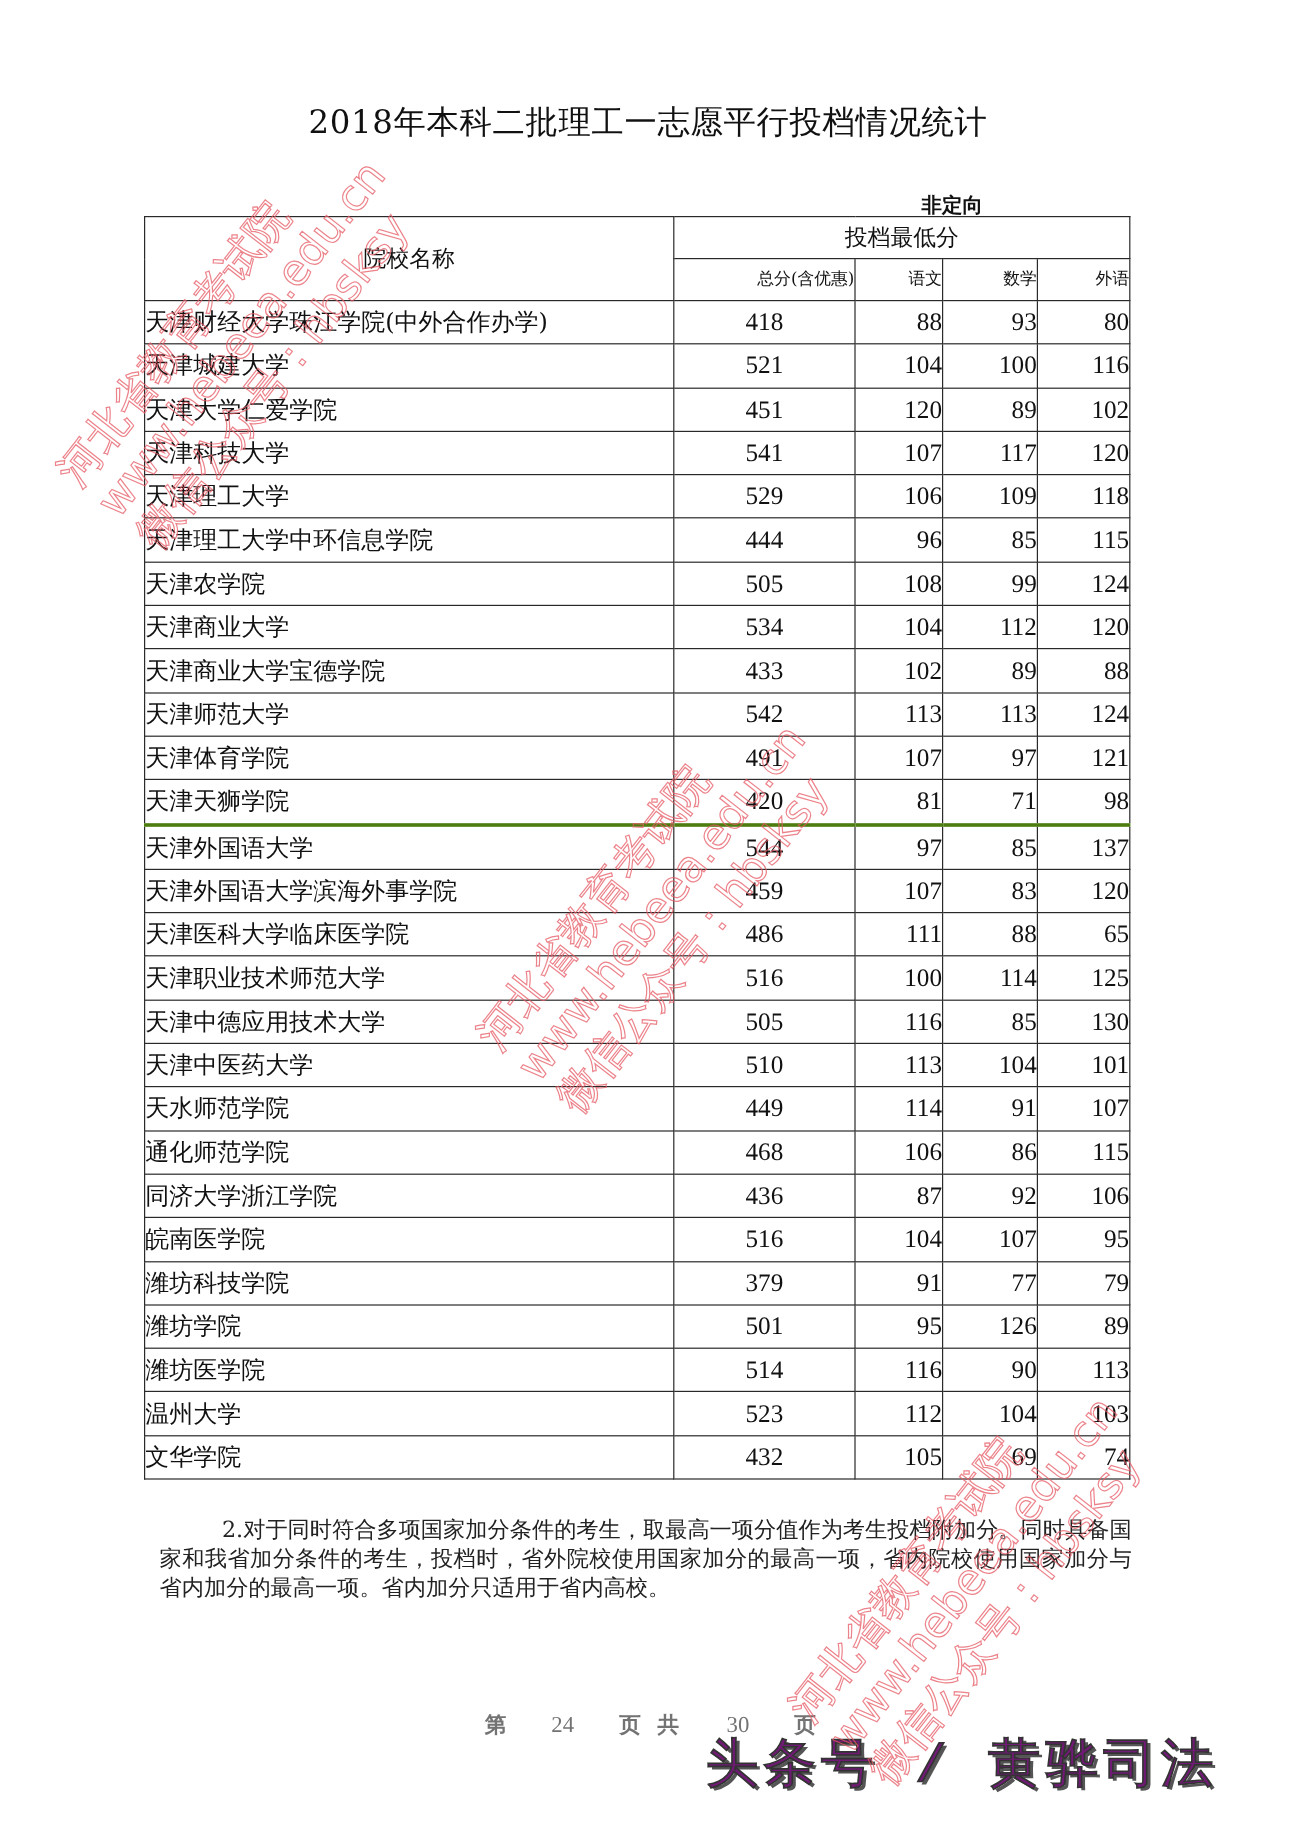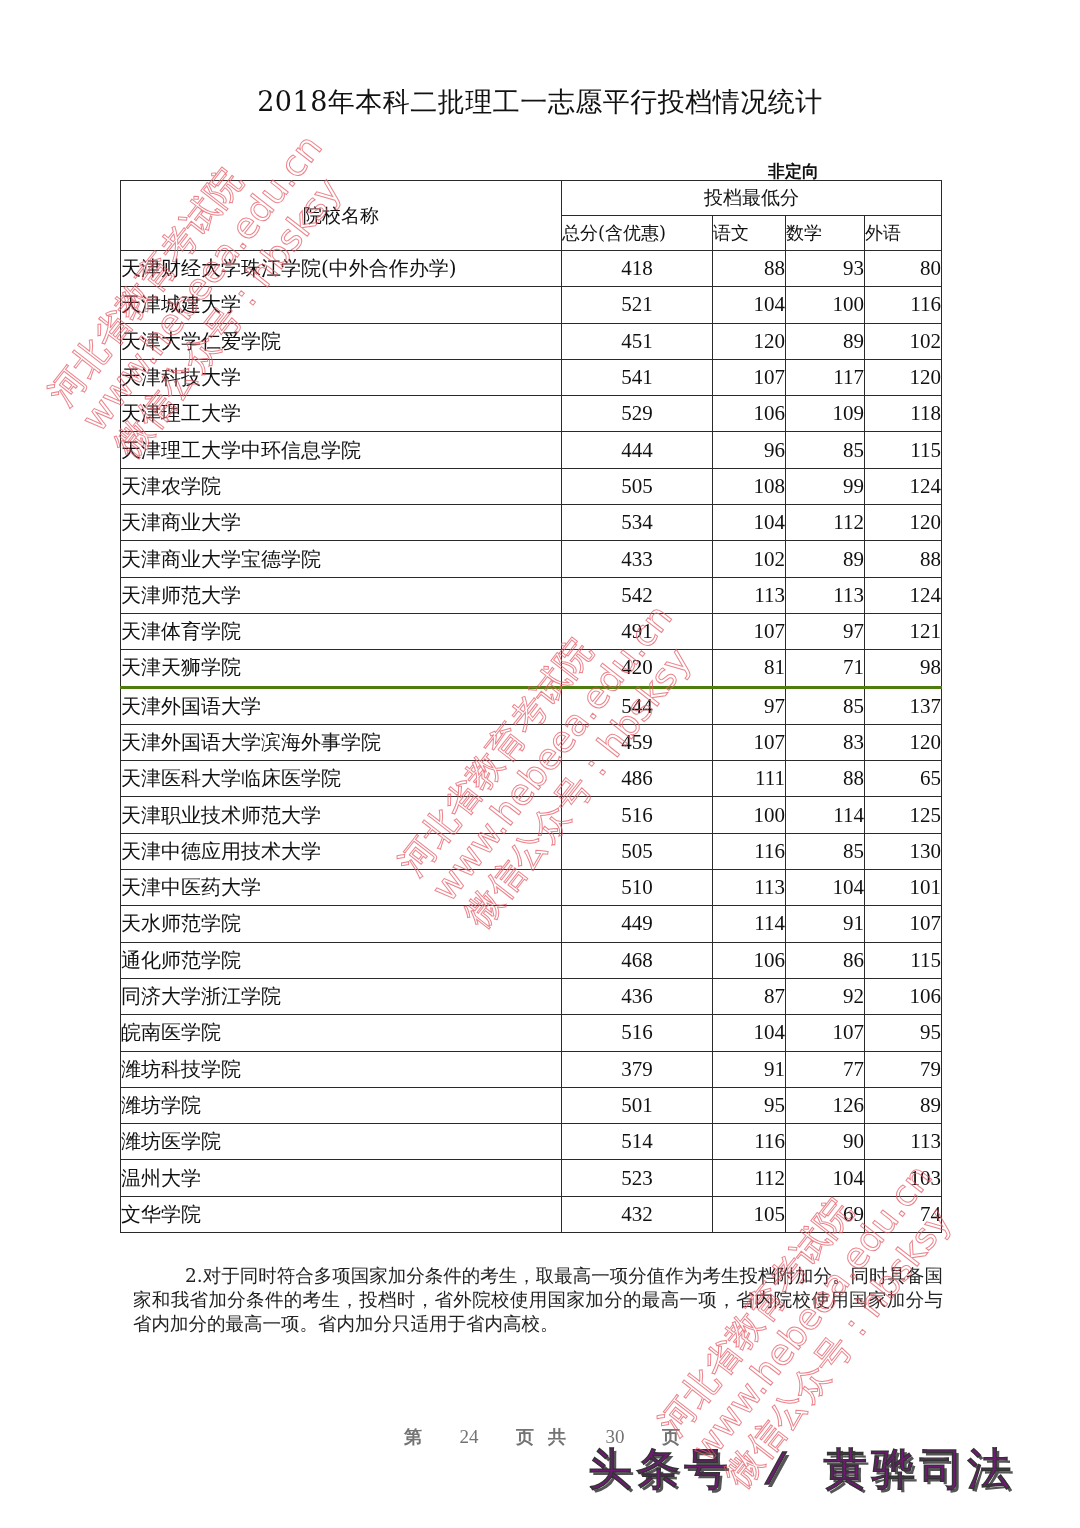--- a/index.html
+++ b/index.html
@@ -22,21 +22,21 @@
     table.scores td, table.scores th {
       border: 1.5px solid #2a2a2a; padding: 0; font-weight: normal; color: #111;
     }
     col.c-name { width: 441px; }
     col.c-total { width: 151px; }
     col.c-yw { width: 73px; }
     col.c-sx { width: 79px; }
     col.c-wy { width: 77px; }
     th.h-name { font-size: 19px; text-align: center; vertical-align: middle; }
     th.h-group { height: 34px; font-size: 19px; text-align: center; }
-    th.h-sub { height: 34px; font-size: 18px; text-align: left; }
+    th.h-sub { height: 34px; font-size: 14px; text-align: right; }
     tr.data td { height: 35.3px; }
     td.name { font-size: 20px; padding-left: 7px; text-align: left; white-space: nowrap; }
     td.num {
       font-family: "Liberation Serif", "DejaVu Serif", serif; font-weight: bold; font-size: 21px;
       text-align: right; padding-right: 10px;
     }
     td.num.total { text-align: center; padding-right: 0; }
     tr.thick td { border-top: 3px solid #4d7c0f; }
     .notes {
       position: absolute; left: 133px; top: 1264px; width: 810px;

